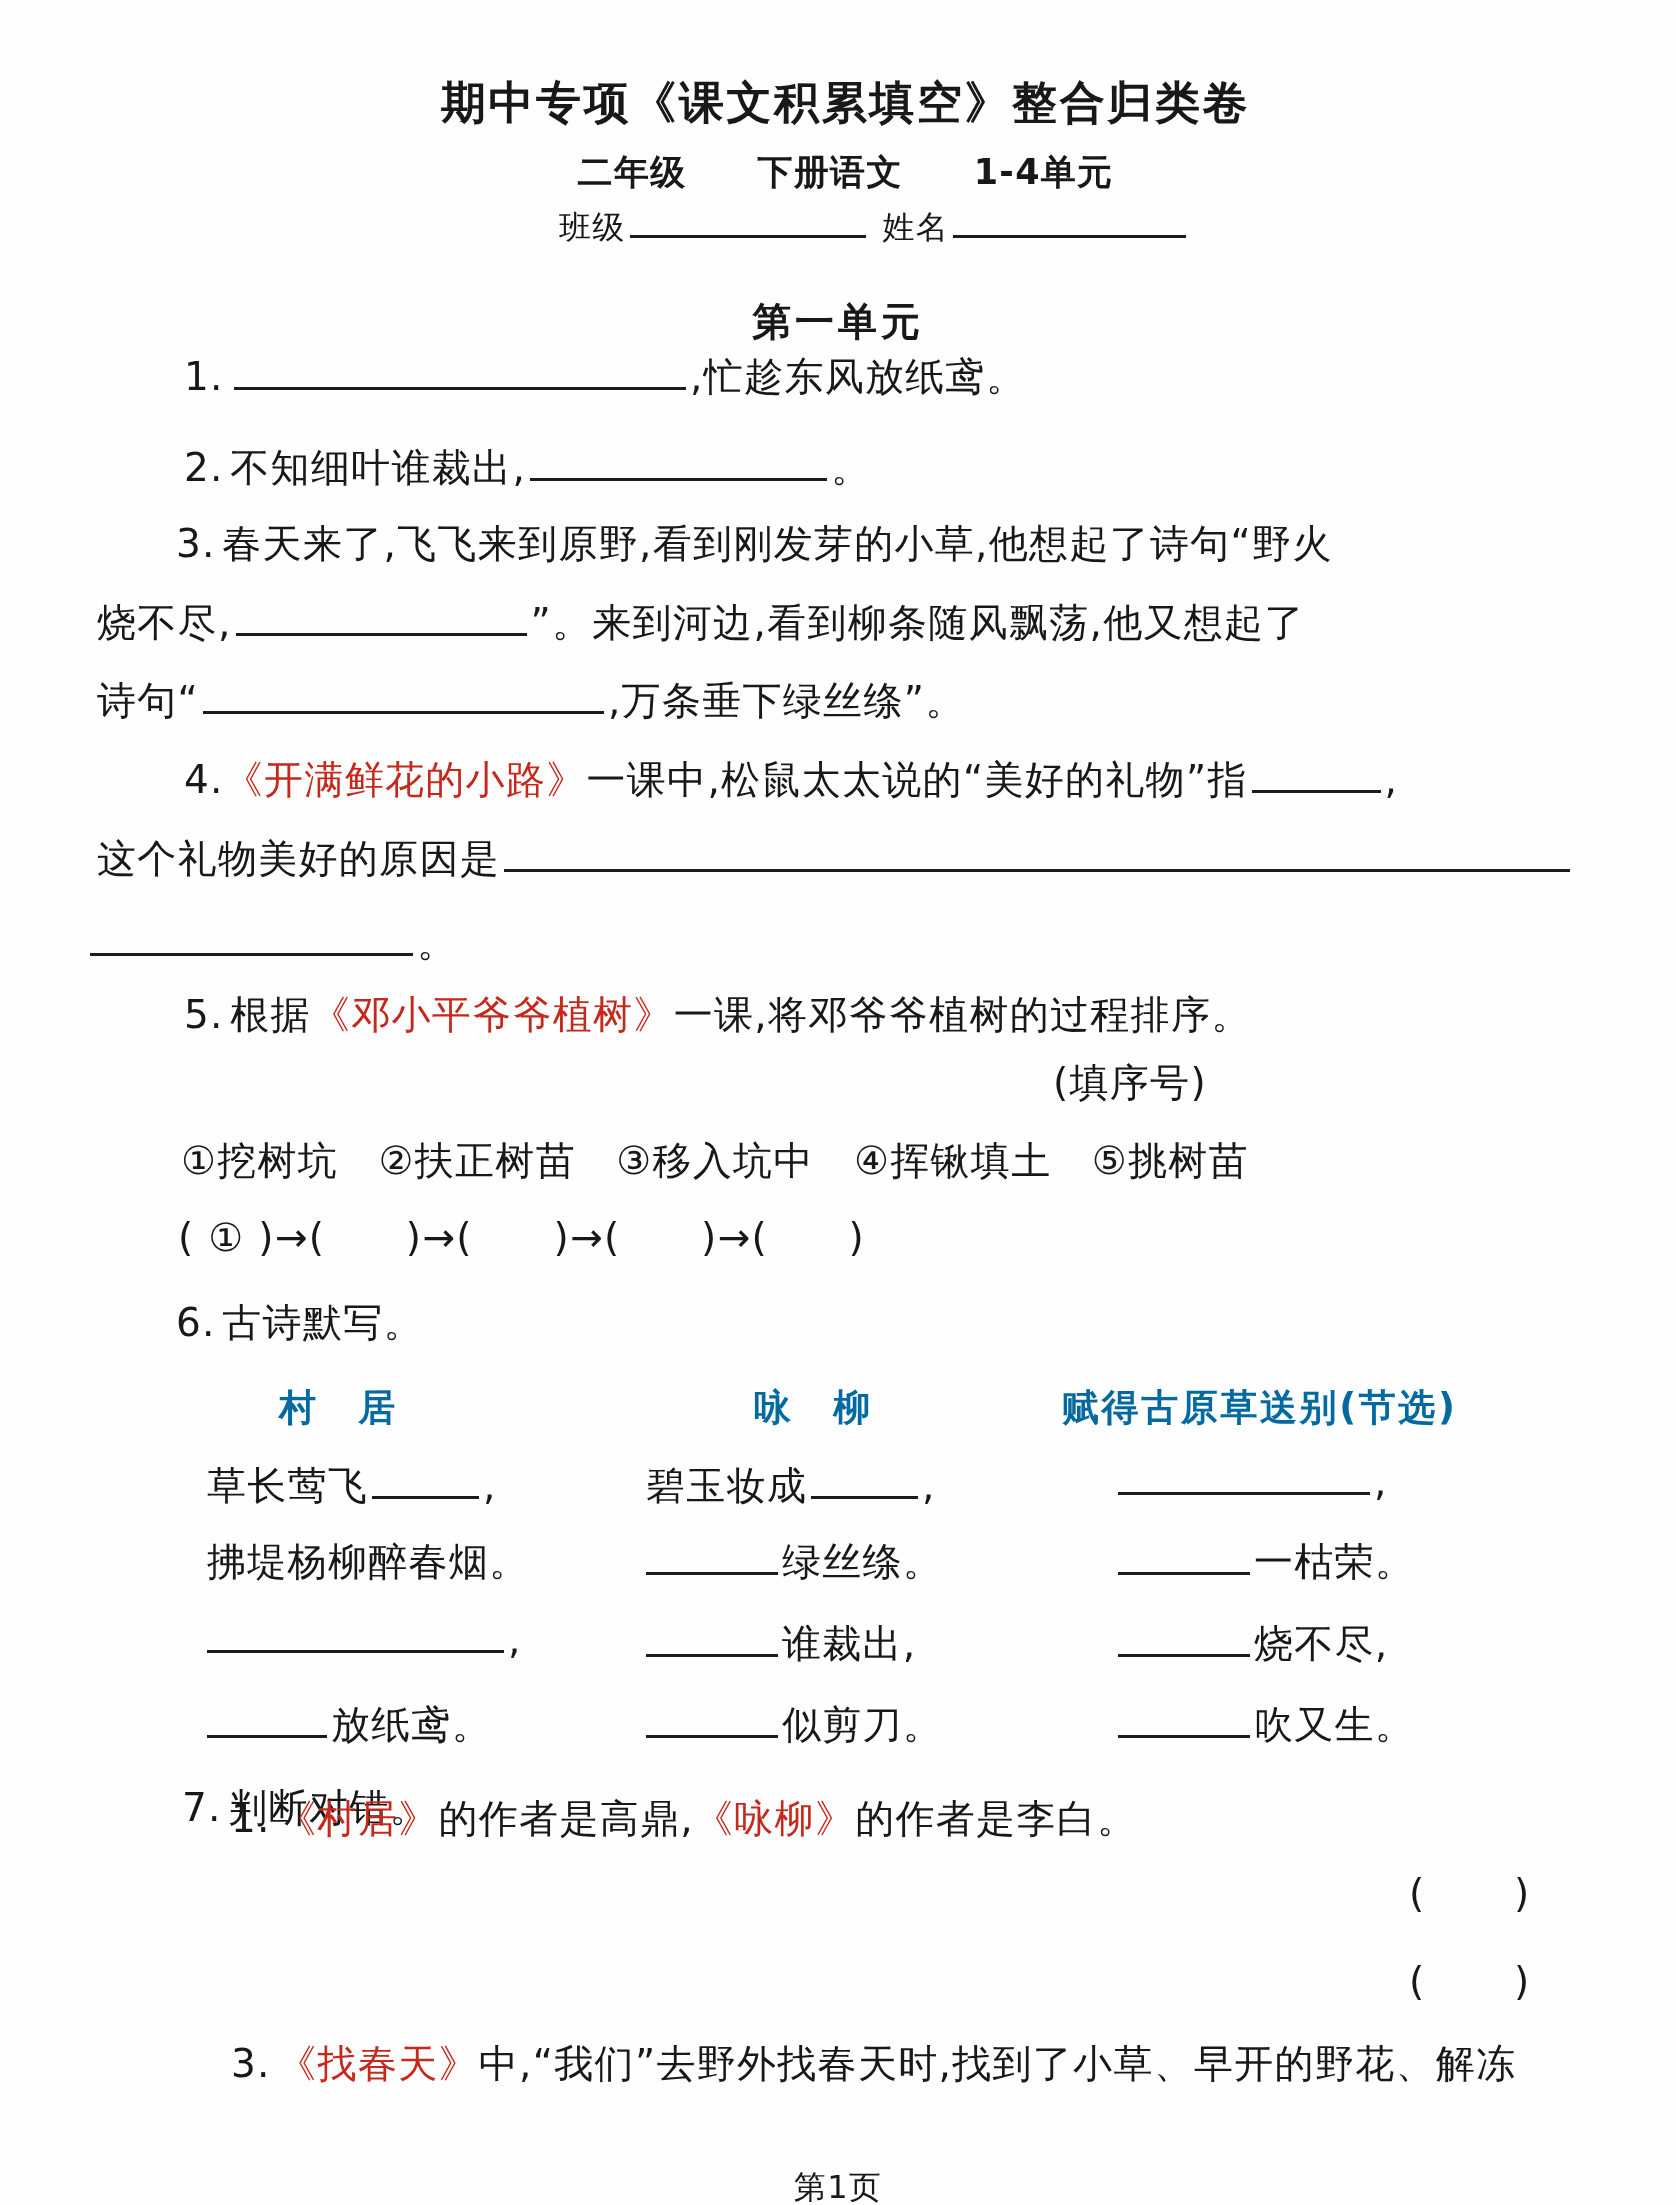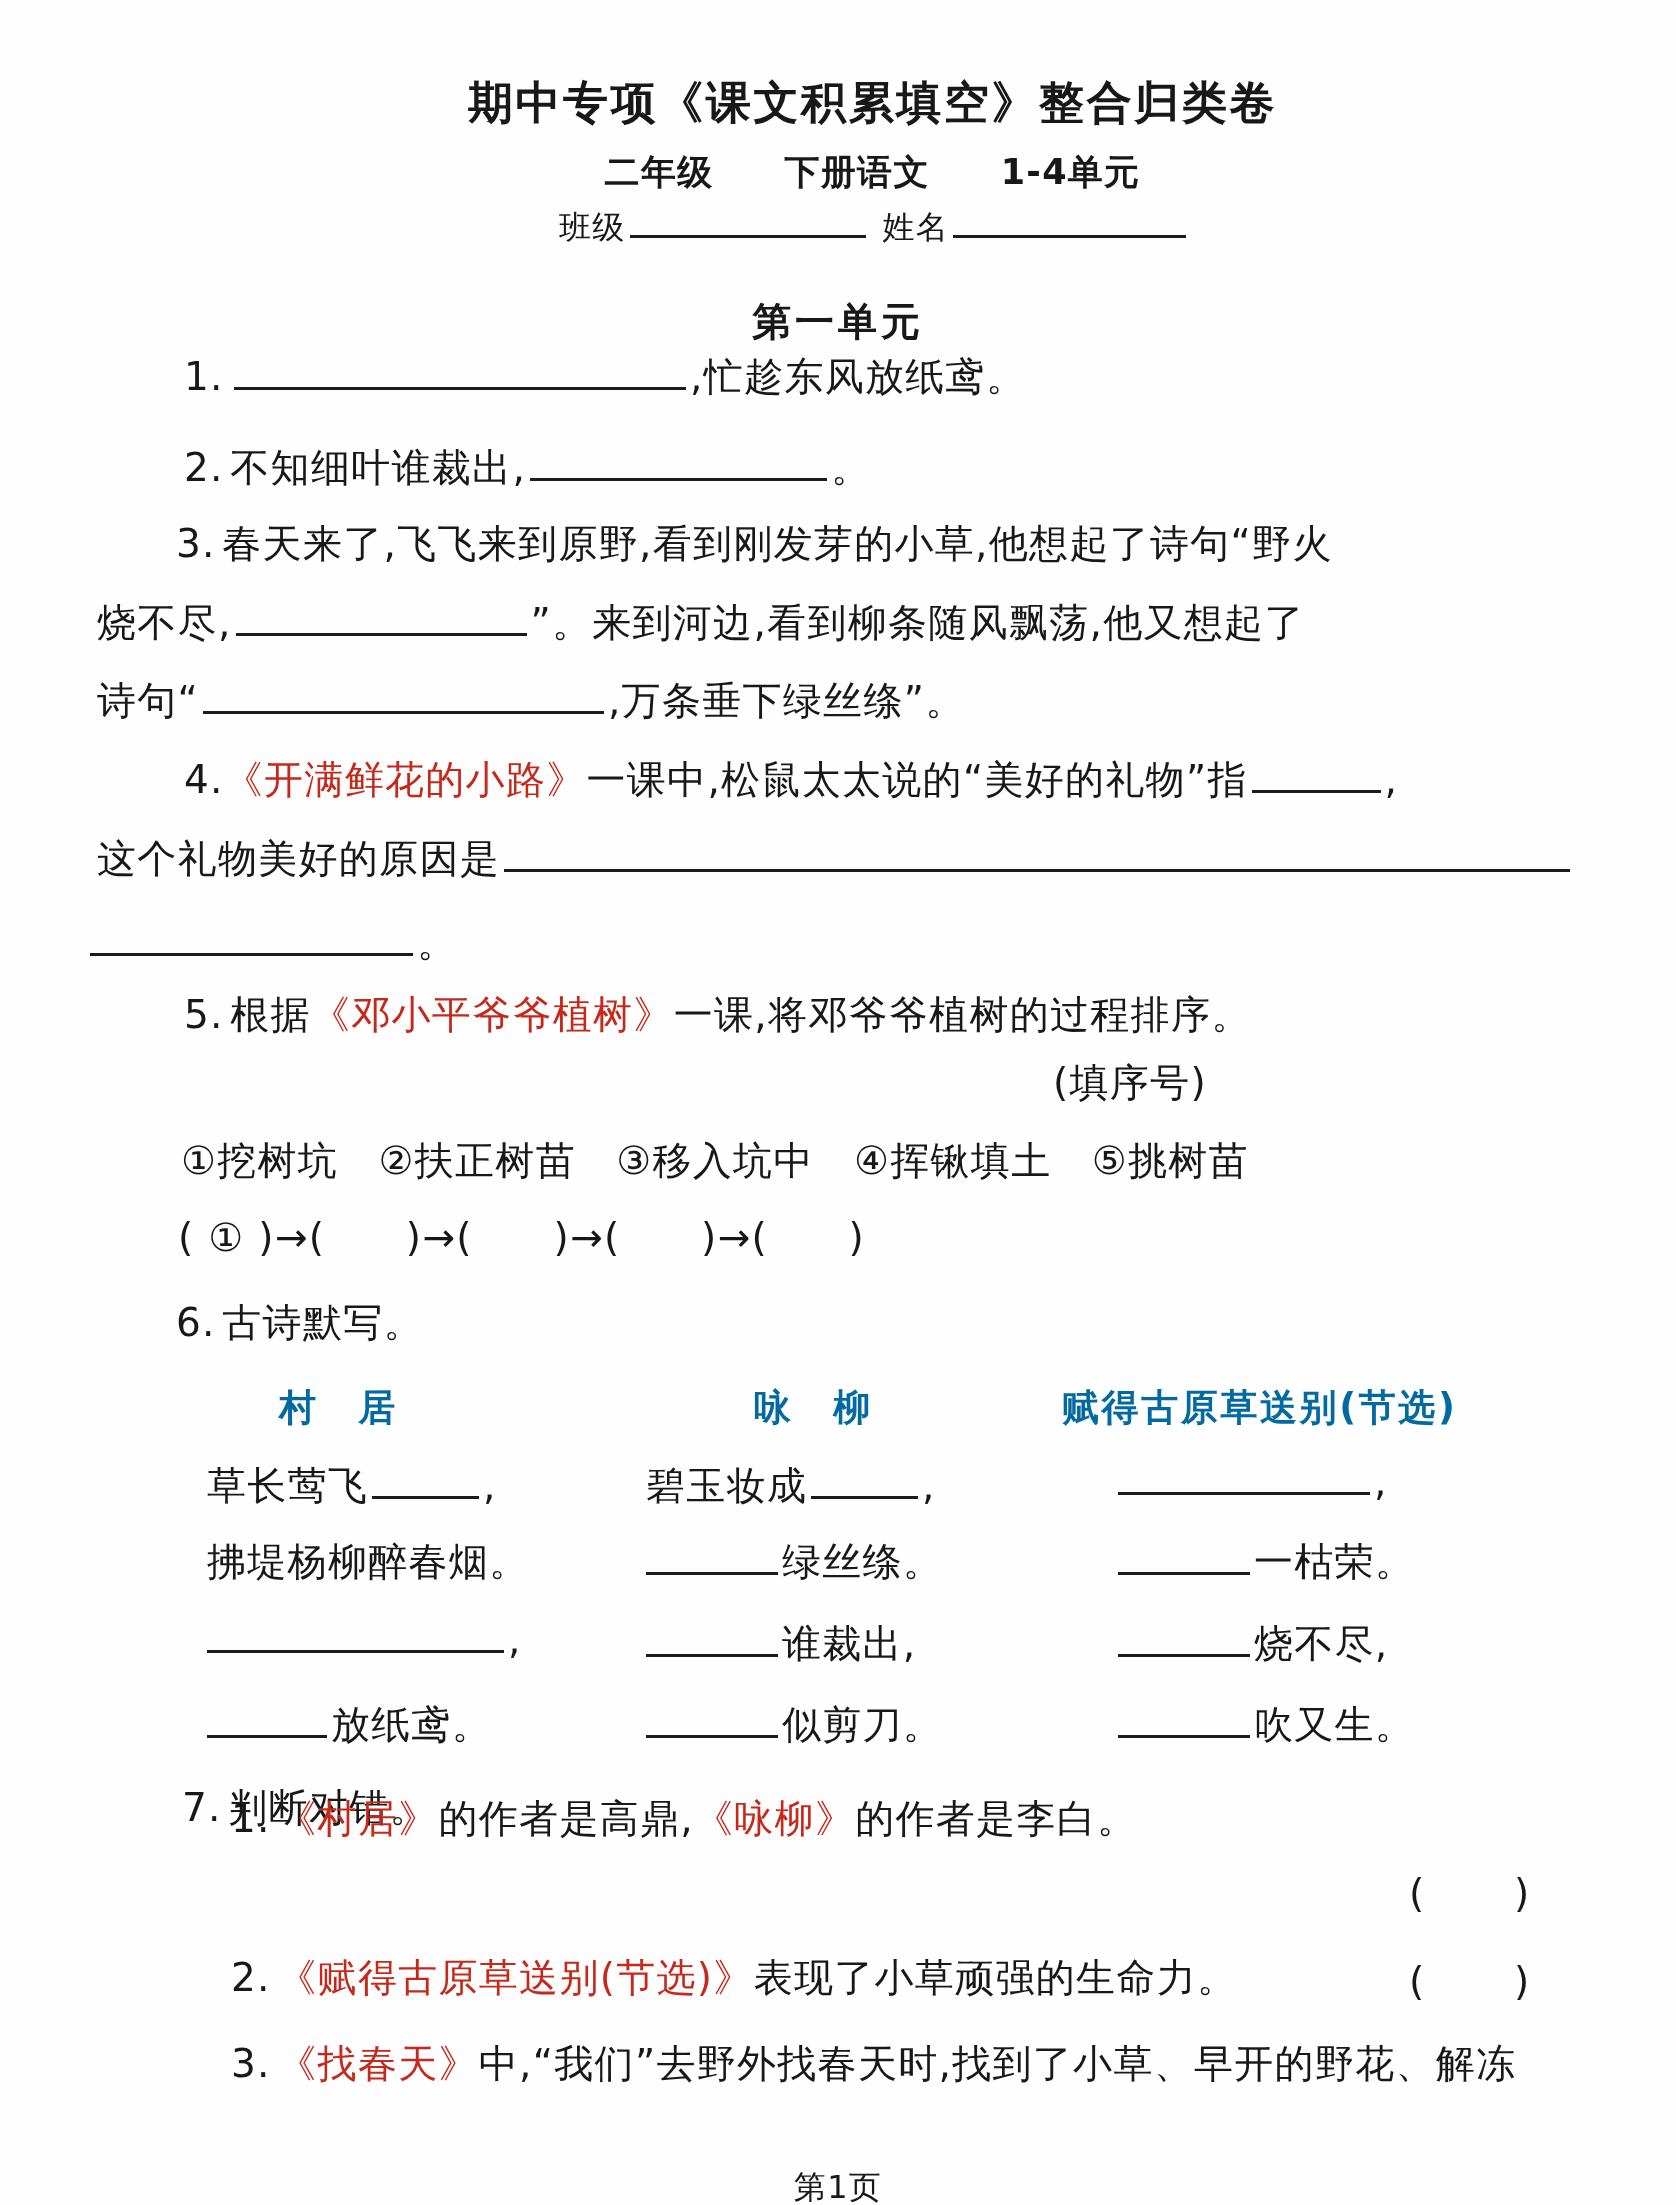--- a/index.html
+++ b/index.html
@@ -6,21 +6,21 @@
   .page{
     position:relative;
     width:1676px;height:2205px;
     background:#fefefe;
     color:#181818;
     font-family:"DejaVu Sans", sans-serif;
     overflow:hidden;
   }
   .line{position:absolute;white-space:nowrap;font-size:39px;line-height:1.2;letter-spacing:1.3px;}
   .center{left:0;width:100%;text-align:center;}
-  .shift{left:112px;width:1521px;text-align:center;}
+  .shift{left:85px;width:1521px;text-align:center;}
   .title{font-size:45px;font-weight:bold;letter-spacing:2.6px;}
   .subtitle{font-size:35px;font-weight:bold;}
   .subtitle .gapped{margin-right:71px;}
   .meta{font-size:32px;}
   .heading{font-size:39px;font-weight:bold;letter-spacing:3.9px;}
   .red{color:#c5291c;}
   .ptitle{position:absolute;font-size:37px;font-weight:bold;color:#0369a1;white-space:nowrap;letter-spacing:2.6px;}
   .blank{display:inline-block;height:6.5px;border-bottom:3.9px solid #1c1c1c;margin:0 3.9px;vertical-align:baseline;}
   .thin{border-bottom-width:3.2px;}
   .num{margin-right:6.5px;}
@@ -109,23 +109,20 @@
 
   <div class="line" style="left:182px;top:1785px">
     <span class="num">7.</span><span>判断对错。</span>
   </div>
 
   <div class="line" style="left:231px;top:1796px">
     <span class="num">1.</span><span class="red">《村居》</span><span>的作者是高鼎,</span><span class="red">《咏柳》</span><span>的作者是李白。</span>
   </div>
   <div class="paren" style="left:1409px;top:1867px">(　　)</div>
 
-  <div class="line" style="left:231px;top:1955px">
-    <span class="num">2.</span><span class="red">《赋得古原草送别(节选)》</span><span>表现了小草顽强的生命力。</span>
-  </div>
   <div class="paren" style="left:1409px;top:1955px">(　　)</div>
 
   <div class="line" style="left:231px;top:2041px">
     <span class="num">3.</span><span class="red">《找春天》</span><span>中,“我们”去野外找春天时,找到了小草、早开的野花、解冻</span>
   </div>
 
   <div class="line center footer" style="top:2152px">第1页</div>
 
 </div>
 

